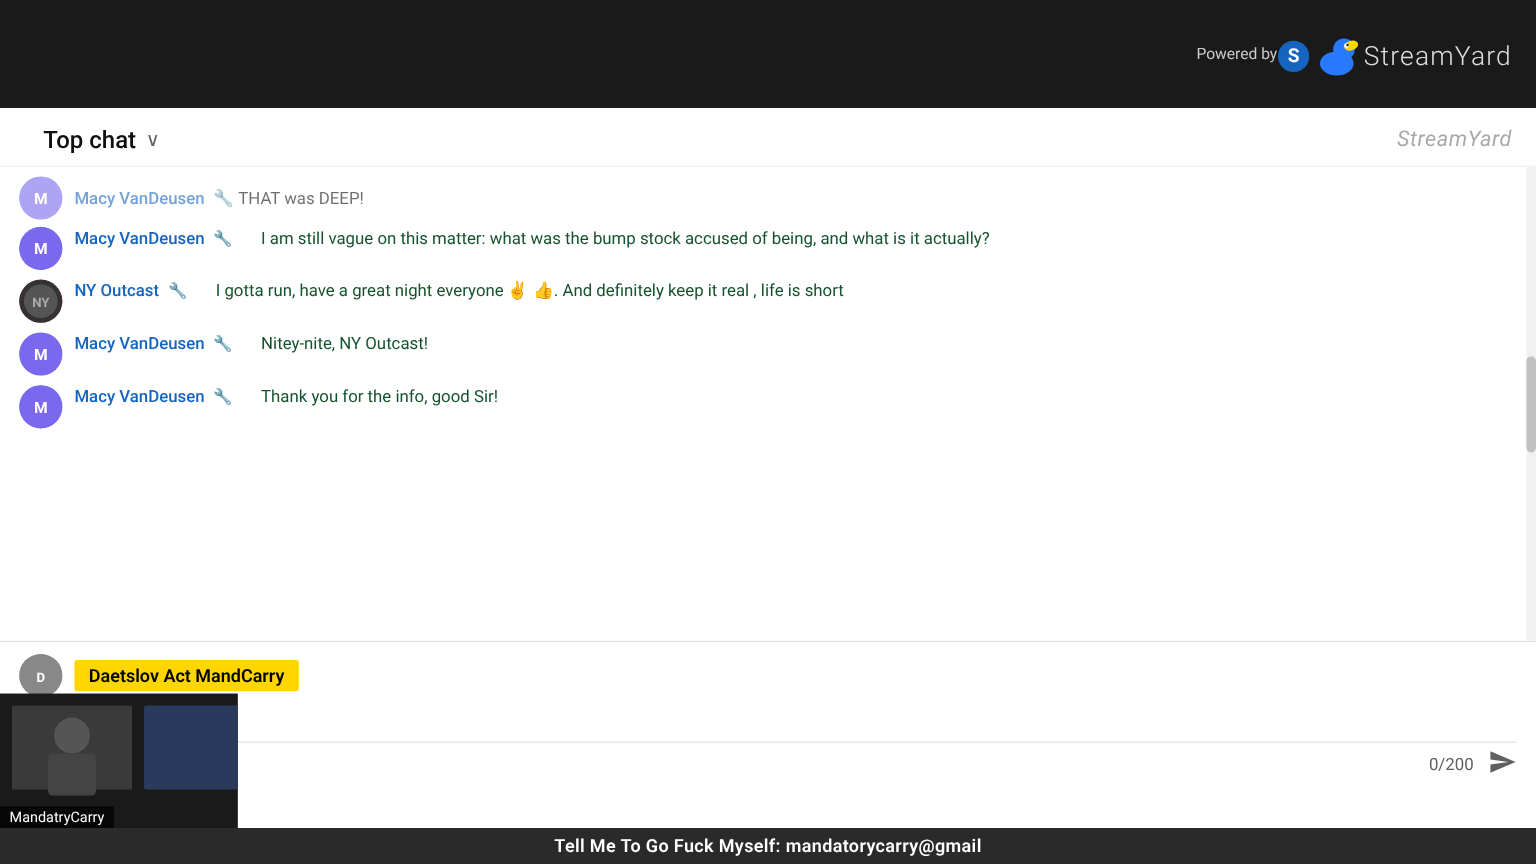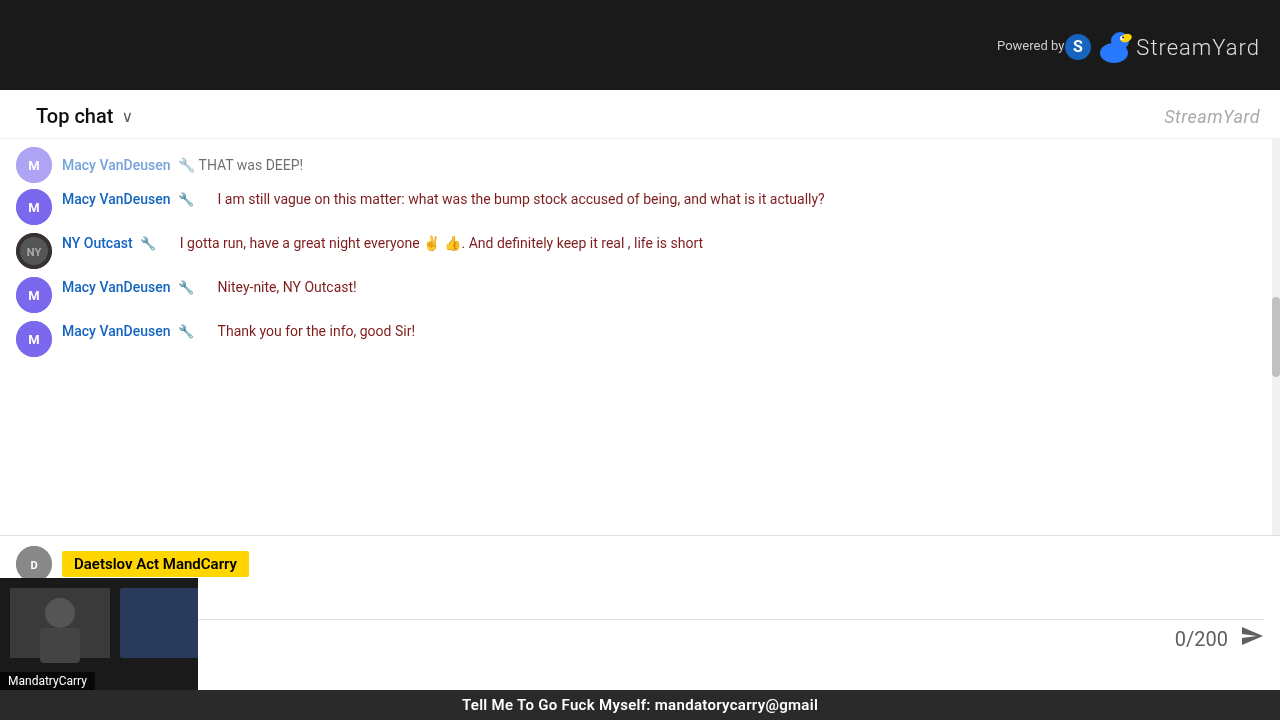--- a/index.html
+++ b/index.html
@@ -138,21 +138,21 @@
       font-weight: 500;
       margin-right: 4px;
       margin-top: 31px;
     }
     .username.ny { color: #1565c0; }
     .tool-icon {
       font-size: 13px;
       color: #606060;
     }
     .message-text {
-      color: #7f1d1d;
+      color: #14532d;
       padding-left: 20px;
     }
 
     
     .input-section {
       border-top: 1px solid #e0e0e0;
       padding: 10px 16px 8px 16px;
     }
     .username-badge-row {
       display: flex;
@@ -189,21 +189,21 @@
       display: flex;
       justify-content: flex-end;
       align-items: center;
       gap: 12px;
       padding: 4px 0;
       border-top: 1px solid #e0e0e0;
       margin-top: 6px;
     }
     .char-count {
       color: #606060;
-      font-size: 20px;
+      font-size: 14px;
     }
     .send-btn {
       background: none;
       border: none;
       cursor: pointer;
       font-size: 20px;
       color: #606060;
     }
 
     

